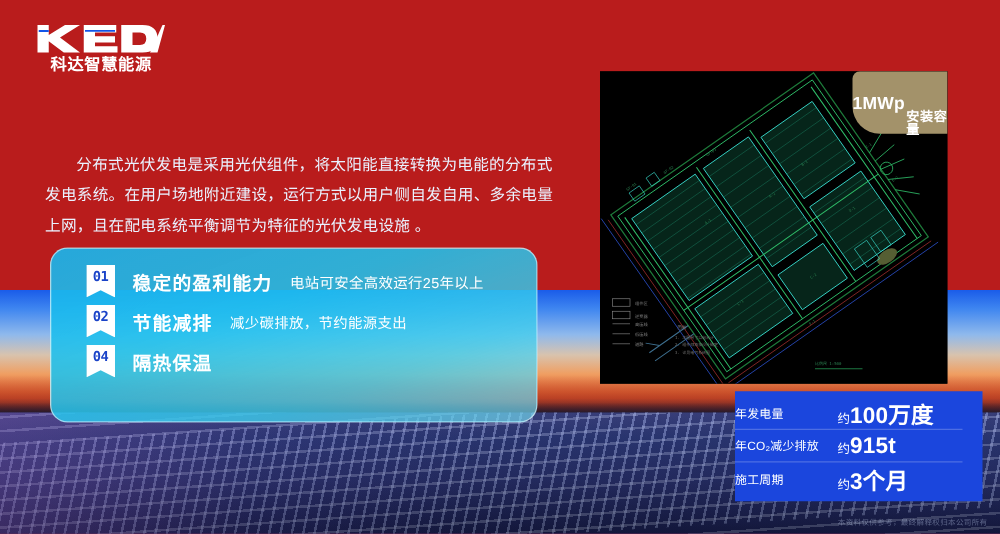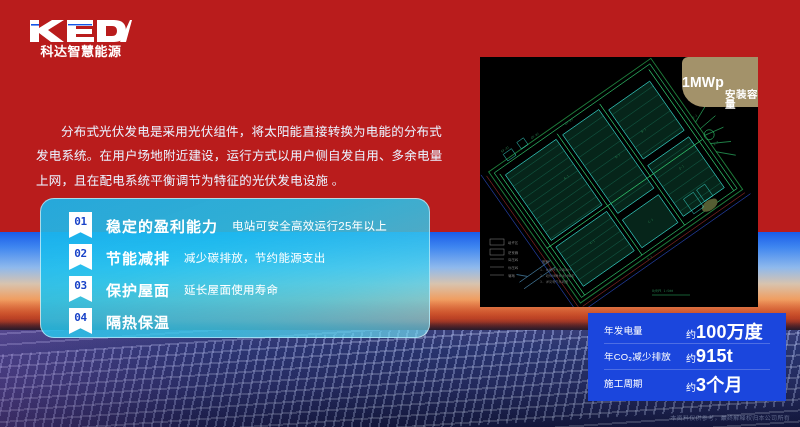--- a/index.html
+++ b/index.html
@@ -169,21 +169,21 @@
   .cap-label {
     font-size:10.5px; font-weight:700; color:#ffffff; line-height:1;
     letter-spacing:.5px;
     margin-top:34px;
   }
 
   
   .stats {
     position:absolute; left:588px; top:313px; width:198px; height:88px;
     background:#1b46dd;
-    padding:4px 16px 4px 16px;
+    padding:4px 16px 4px 0;
   }
   .stat-row {
     display:flex; align-items:center;
     height:26.5px;
     border-bottom:1px solid rgba(255,255,255,.22);
   }
   .stat-row:last-child { border-bottom:none; }
   .stat-label {
     flex:0 0 82px;
     font-size:9.5px; color:#ffffff; letter-spacing:.2px;
@@ -248,28 +248,20 @@
 
     <div class="feat-row">
       <span class="badge">
         <span class="badge-shape"></span>
         <span class="badge-num">02</span>
       </span>
       <span class="feat-title">节能减排</span>
       <span class="feat-desc">减少碳排放，节约能源支出</span>
     </div>
 
-    <div class="feat-row">
-      <span class="badge">
-        <span class="badge-shape"></span>
-        <span class="badge-num">03</span>
-      </span>
-      <span class="feat-title">保护屋面</span>
-      <span class="feat-desc">延长屋面使用寿命</span>
-    </div>
 
     <div class="feat-row">
       <span class="badge">
         <span class="badge-shape"></span>
         <span class="badge-num">04</span>
       </span>
       <span class="feat-title">隔热保温</span>
     </div>
 
   </div>

